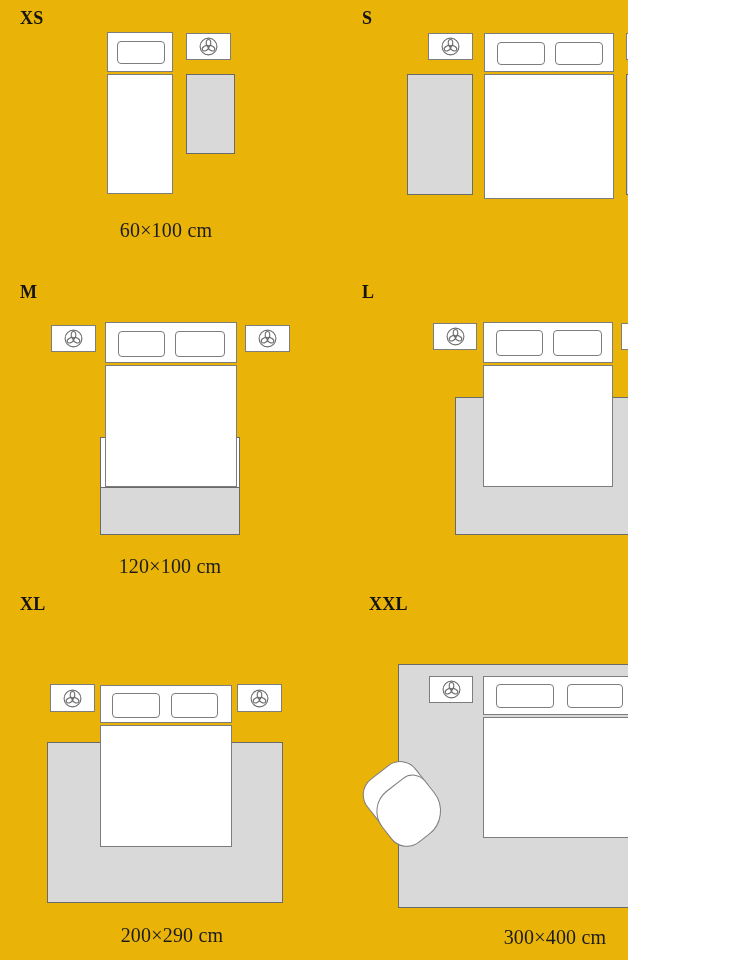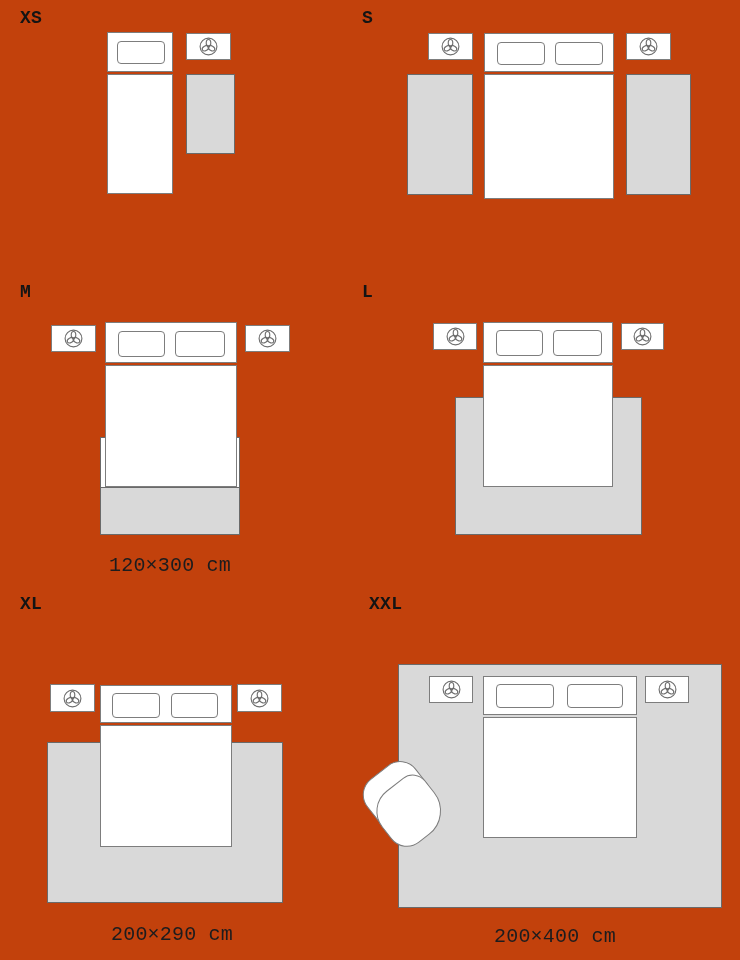--- a/index.html
+++ b/index.html
@@ -1,19 +1,19 @@
 <!DOCTYPE html>
 <html><head>
 <meta charset="utf-8">
 <style>
   * { margin:0; padding:0; box-sizing:border-box; }
   html,body { background:#ffffff; }
   .stage {
-    position:relative; width:740px; height:960px; background:#c2410c;
-    font-family:Liberation Mono, monospace; overflow:hidden;
+    position:relative; width:628px; height:960px; background:#eab308;
+    font-family:Liberation Serif, serif; overflow:hidden;
   }
   .size-label {
     position:absolute; font-size:18px; font-weight:700; color:#141414;
     letter-spacing:.3px; line-height:1.1;
   }
   .caption {
     position:absolute; width:180px; text-align:center; font-size:20px;
     color:#1c1c1e; line-height:1.2; letter-spacing:.2px;
   }
   .rug {
@@ -48,20 +48,21 @@
   </div>
   <div class="furn" style="left:107px;top:74px;width:66px;height:120px"></div>
   <div class="furn nightstand" style="left:186px;top:33px;width:45px;height:27px">
     <svg width="21" height="21" viewBox="0 0 24 24" fill="none" stroke="currentColor" stroke-width="1.3">
       <circle cx="12" cy="12" r="9.6"></circle>
       <ellipse cx="12" cy="8.1" rx="2.6" ry="4.1"></ellipse>
       <ellipse cx="12" cy="8.1" rx="2.6" ry="4.1" transform="rotate(120 12 12)"></ellipse>
       <ellipse cx="12" cy="8.1" rx="2.6" ry="4.1" transform="rotate(240 12 12)"></ellipse>
     </svg>
   </div>
+  <div class="caption" style="left:76px;top:218px">60×100 cm</div>
 
   <div class="size-label" style="left:362px;top:9px">S</div>
   <div class="rug" style="left:407px;top:74px;width:66px;height:121px"></div>
   <div class="rug" style="left:626px;top:74px;width:65px;height:121px"></div>
   <div class="furn" style="left:484px;top:33px;width:130px;height:39px">
     <div class="pillow" style="left:12px;top:8px;width:48px;height:23px"></div>
     <div class="pillow" style="left:70px;top:8px;width:48px;height:23px"></div>
   </div>
   <div class="furn" style="left:484px;top:74px;width:130px;height:125px"></div>
   <div class="furn nightstand" style="left:428px;top:33px;width:45px;height:27px">
@@ -98,21 +99,21 @@
     </svg>
   </div>
   <div class="furn nightstand" style="left:245px;top:325px;width:45px;height:27px">
     <svg width="21" height="21" viewBox="0 0 24 24" fill="none" stroke="currentColor" stroke-width="1.3">
       <circle cx="12" cy="12" r="9.6"></circle>
       <ellipse cx="12" cy="8.1" rx="2.6" ry="4.1"></ellipse>
       <ellipse cx="12" cy="8.1" rx="2.6" ry="4.1" transform="rotate(120 12 12)"></ellipse>
       <ellipse cx="12" cy="8.1" rx="2.6" ry="4.1" transform="rotate(240 12 12)"></ellipse>
     </svg>
   </div>
-  <div class="caption" style="left:80px;top:554px">120×300 cm</div>
+  <div class="caption" style="left:80px;top:554px">120×100 cm</div>
 
   <div class="size-label" style="left:362px;top:283px">L</div>
   <div class="rug" style="left:455px;top:397px;width:187px;height:138px"></div>
   <div class="furn" style="left:483px;top:322px;width:130px;height:41px">
     <div class="pillow" style="left:12px;top:7px;width:47px;height:26px"></div>
     <div class="pillow" style="left:69px;top:7px;width:49px;height:26px"></div>
   </div>
   <div class="furn" style="left:483px;top:365px;width:130px;height:122px"></div>
   <div class="furn nightstand" style="left:433px;top:323px;width:44px;height:27px">
     <svg width="21" height="21" viewBox="0 0 24 24" fill="none" stroke="currentColor" stroke-width="1.3">
@@ -175,15 +176,15 @@
     <svg width="21" height="21" viewBox="0 0 24 24" fill="none" stroke="currentColor" stroke-width="1.3">
       <circle cx="12" cy="12" r="9.6"></circle>
       <ellipse cx="12" cy="8.1" rx="2.6" ry="4.1"></ellipse>
       <ellipse cx="12" cy="8.1" rx="2.6" ry="4.1" transform="rotate(120 12 12)"></ellipse>
       <ellipse cx="12" cy="8.1" rx="2.6" ry="4.1" transform="rotate(240 12 12)"></ellipse>
     </svg>
   </div>
 
   <div class="chair" style="left:366px;top:766px;width:62px;height:58px;border-radius:20px;transform:rotate(-38deg)"></div>
   <div class="chair" style="left:378px;top:781px;width:63px;height:61px;border-radius:26px 16px 30px 20px;transform:rotate(-38deg)"></div>
-  <div class="caption" style="left:465px;top:925px">200×400 cm</div>
+  <div class="caption" style="left:465px;top:925px">300×400 cm</div>
 
 </div>
 
 </body></html>

